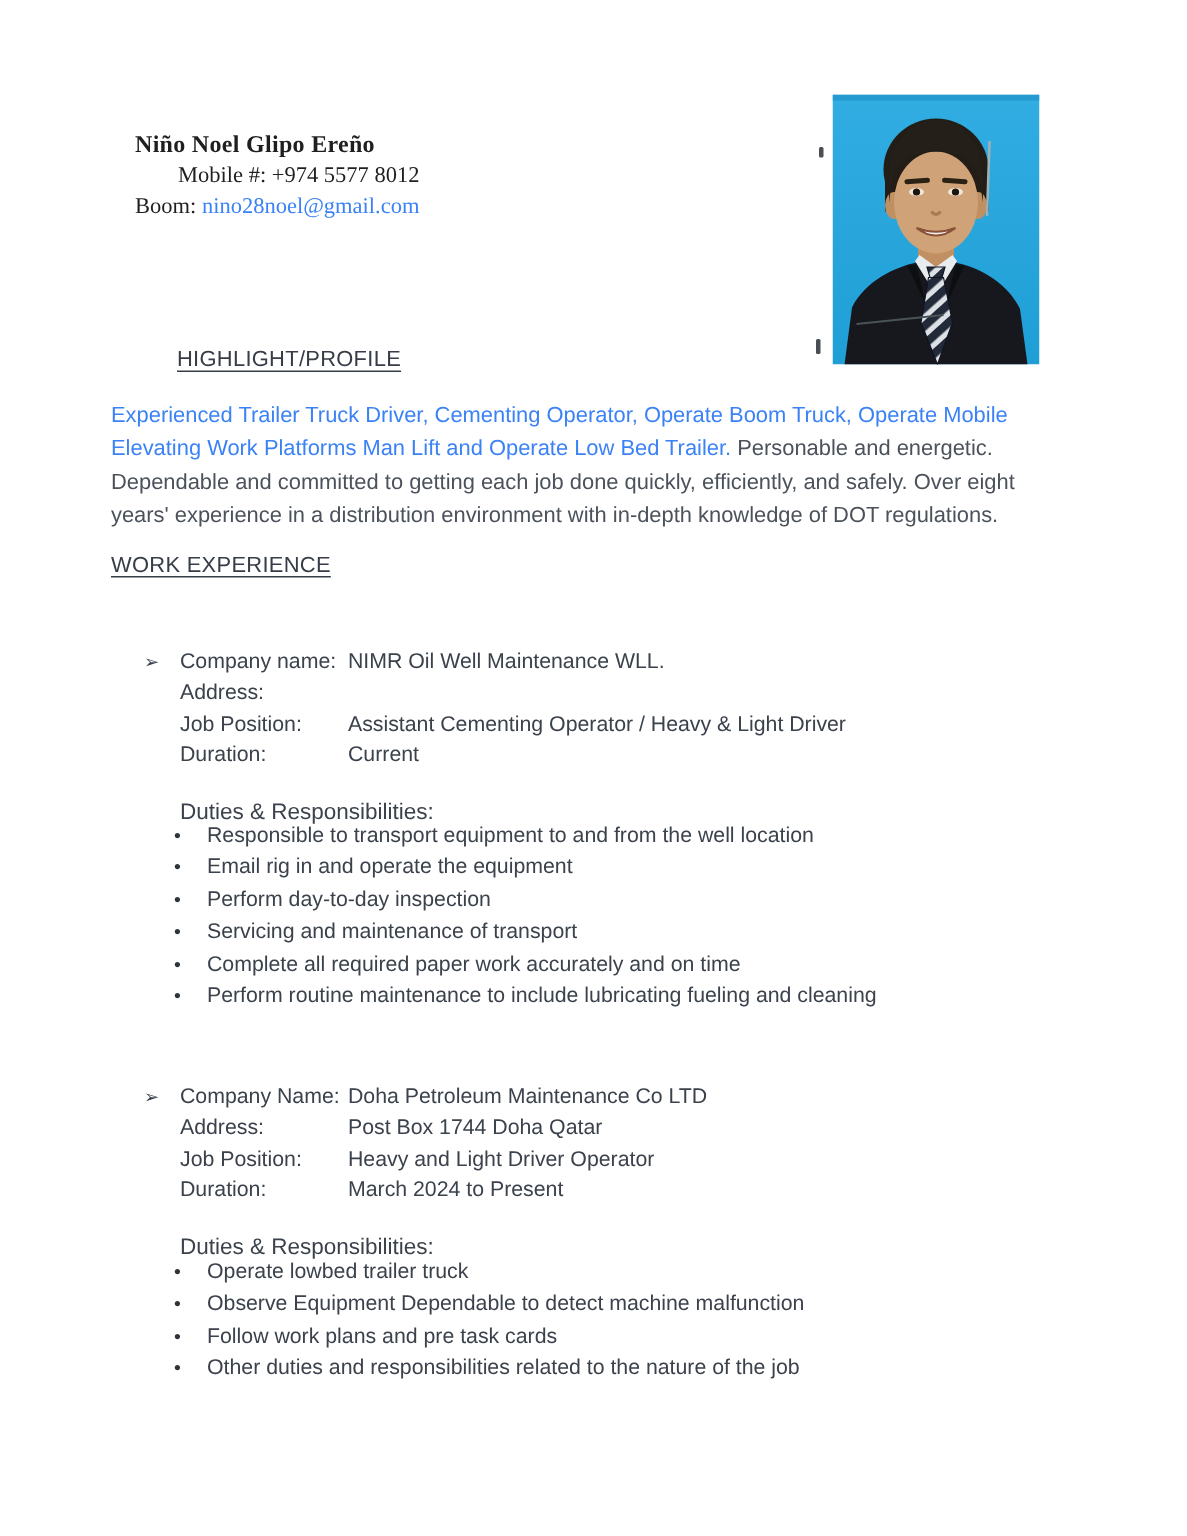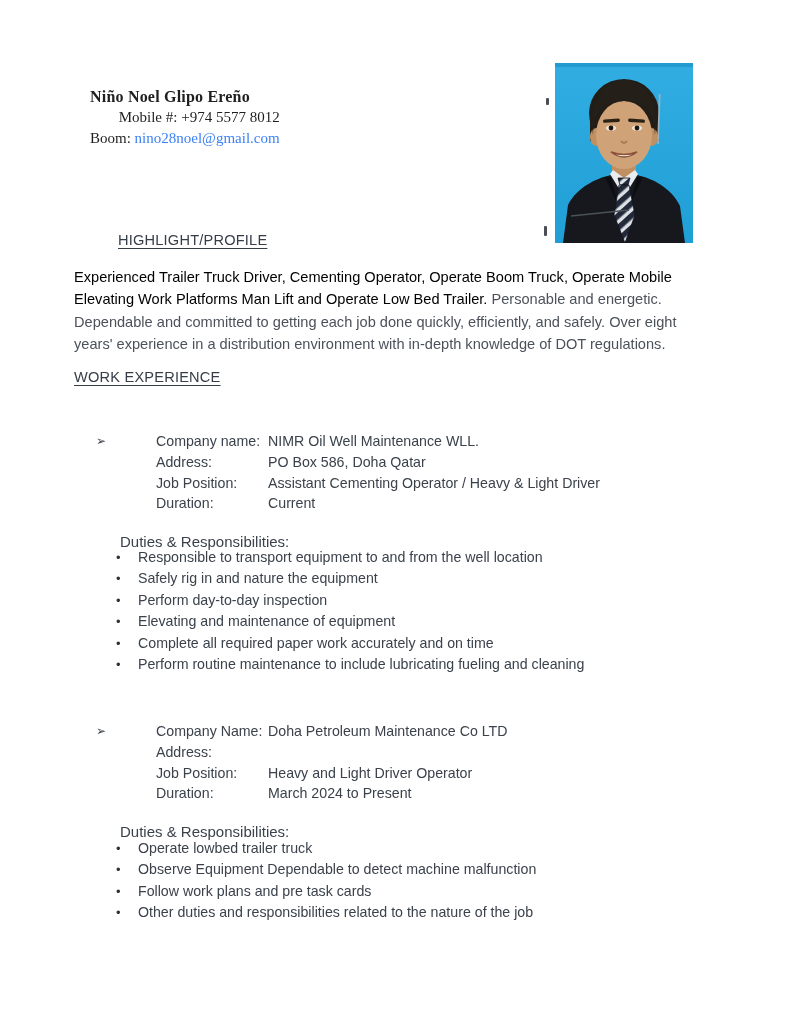--- a/index.html
+++ b/index.html
@@ -20,28 +20,28 @@
   .scanmark{background:#4a4f55;border-radius:1px;}
 
   
   .sec-h{
     font-size:14.6px;color:#363d47;letter-spacing:.2px;
     text-decoration:underline;text-underline-offset:3px;white-space:nowrap;
   }
 
   
   .para{left:74px;top:266px;width:631px;font-size:14.6px;line-height:22.4px;text-align:left;}
-  .para .lead{color:#000000;}
+  .para .lead{color:#3b82f6;}
   .para .rest{color:#4c525b;}
 
   
   .arrow{font-size:12px;color:#3b424c;line-height:20.7px;}
   .fields{font-size:14.2px;line-height:20.8px;}
   .fields .row{display:flex;}
-  .fields .lbl{width:112px;flex:0 0 112px;margin-left:36px;}
+  .fields .lbl{width:112px;flex:0 0 112px;}
   .duties-title{font-size:15px;}
   ul.duties{margin:0;padding:0;list-style:none;font-size:14.2px;}
   ul.duties li{display:flex;height:21.4px;align-items:baseline;}
   ul.duties .dot{width:22px;flex:0 0 22px;font-size:13px;color:#2e343c;}
 </style>
 </head>
 <body>
 
 <div class="abs hdr">
   <div class="name">Niño Noel Glipo Ereño</div>
@@ -113,68 +113,68 @@
 <div class="abs sec-h" style="left:74px;top:369px;">WORK EXPERIENCE</div>
 
 <div class="abs arrow" style="left:96px;top:431px;">➢</div>
 <div class="abs fields" style="left:120px;top:431px;width:600px;">
   <div class="row">
       <span class="lbl">Company name:</span>
       <span class="val">NIMR Oil Well Maintenance WLL.</span>
     </div>
   <div class="row">
       <span class="lbl">Address:</span>
-      <span class="val">PO Box 586, Doha Qatar</span>
     </div>
   <div class="row">
       <span class="lbl">Job Position:</span>
       <span class="val">Assistant Cementing Operator / Heavy &amp; Light Driver</span>
     </div>
   <div class="row">
       <span class="lbl">Duration:</span>
       <span class="val">Current</span>
     </div>
 </div>
 
 <div class="abs duties-title" style="left:120px;top:533px;">Duties &amp; Responsibilities:</div>
 <ul class="abs duties" style="left:116px;top:549px;width:600px;">
   <li>
       <span class="dot">•</span>
       <span>Responsible to transport equipment to and from the well location</span>
     </li>
   <li>
       <span class="dot">•</span>
-      <span>Safely rig in and nature the equipment</span>
+      <span>Email rig in and operate the equipment</span>
     </li>
   <li>
       <span class="dot">•</span>
       <span>Perform day-to-day inspection</span>
     </li>
   <li>
       <span class="dot">•</span>
-      <span>Elevating and maintenance of equipment</span>
+      <span>Servicing and maintenance of transport</span>
     </li>
   <li>
       <span class="dot">•</span>
       <span>Complete all required paper work accurately and on time</span>
     </li>
   <li>
       <span class="dot">•</span>
       <span>Perform routine maintenance to include lubricating fueling and cleaning</span>
     </li>
 </ul>
 
 <div class="abs arrow" style="left:96px;top:721px;">➢</div>
 <div class="abs fields" style="left:120px;top:721px;width:600px;">
   <div class="row">
       <span class="lbl">Company Name:</span>
       <span class="val">Doha Petroleum Maintenance Co LTD</span>
     </div>
   <div class="row">
       <span class="lbl">Address:</span>
+      <span class="val">Post Box 1744 Doha Qatar</span>
     </div>
   <div class="row">
       <span class="lbl">Job Position:</span>
       <span class="val">Heavy and Light Driver Operator</span>
     </div>
   <div class="row">
       <span class="lbl">Duration:</span>
       <span class="val">March 2024 to Present</span>
     </div>
 </div>

